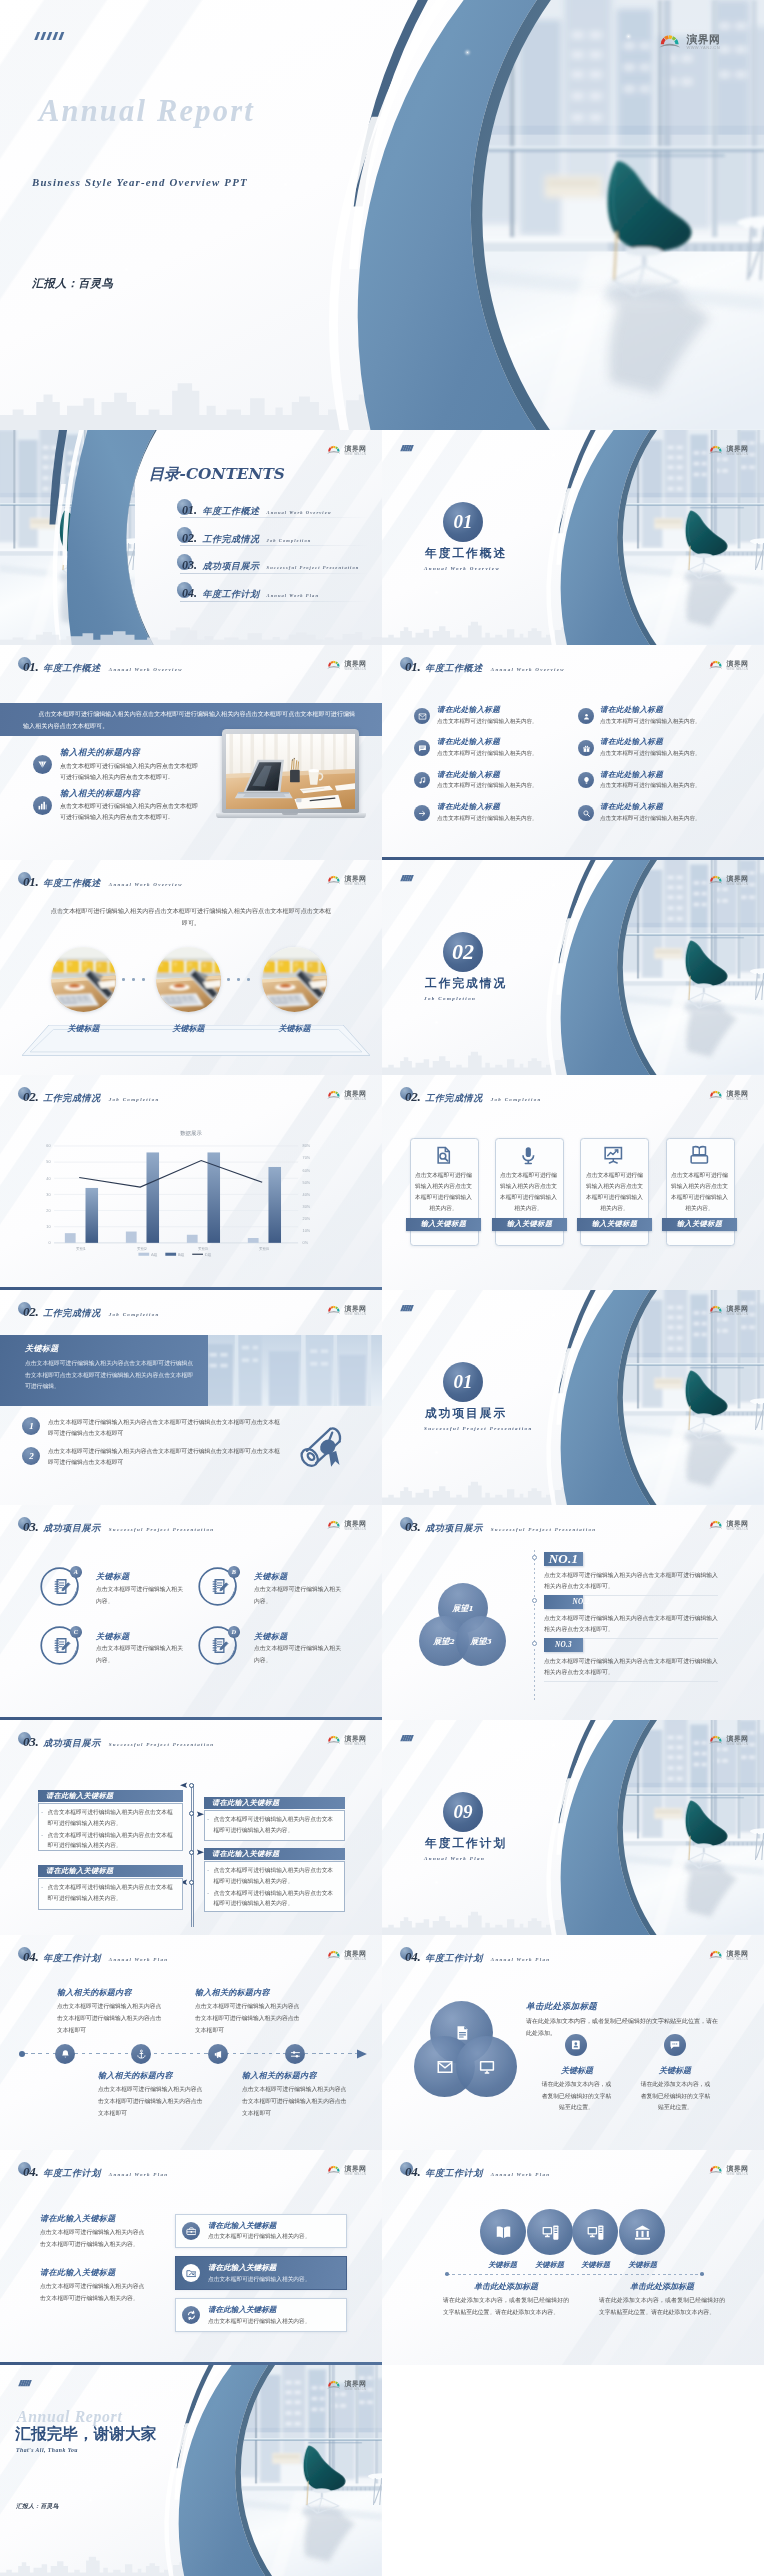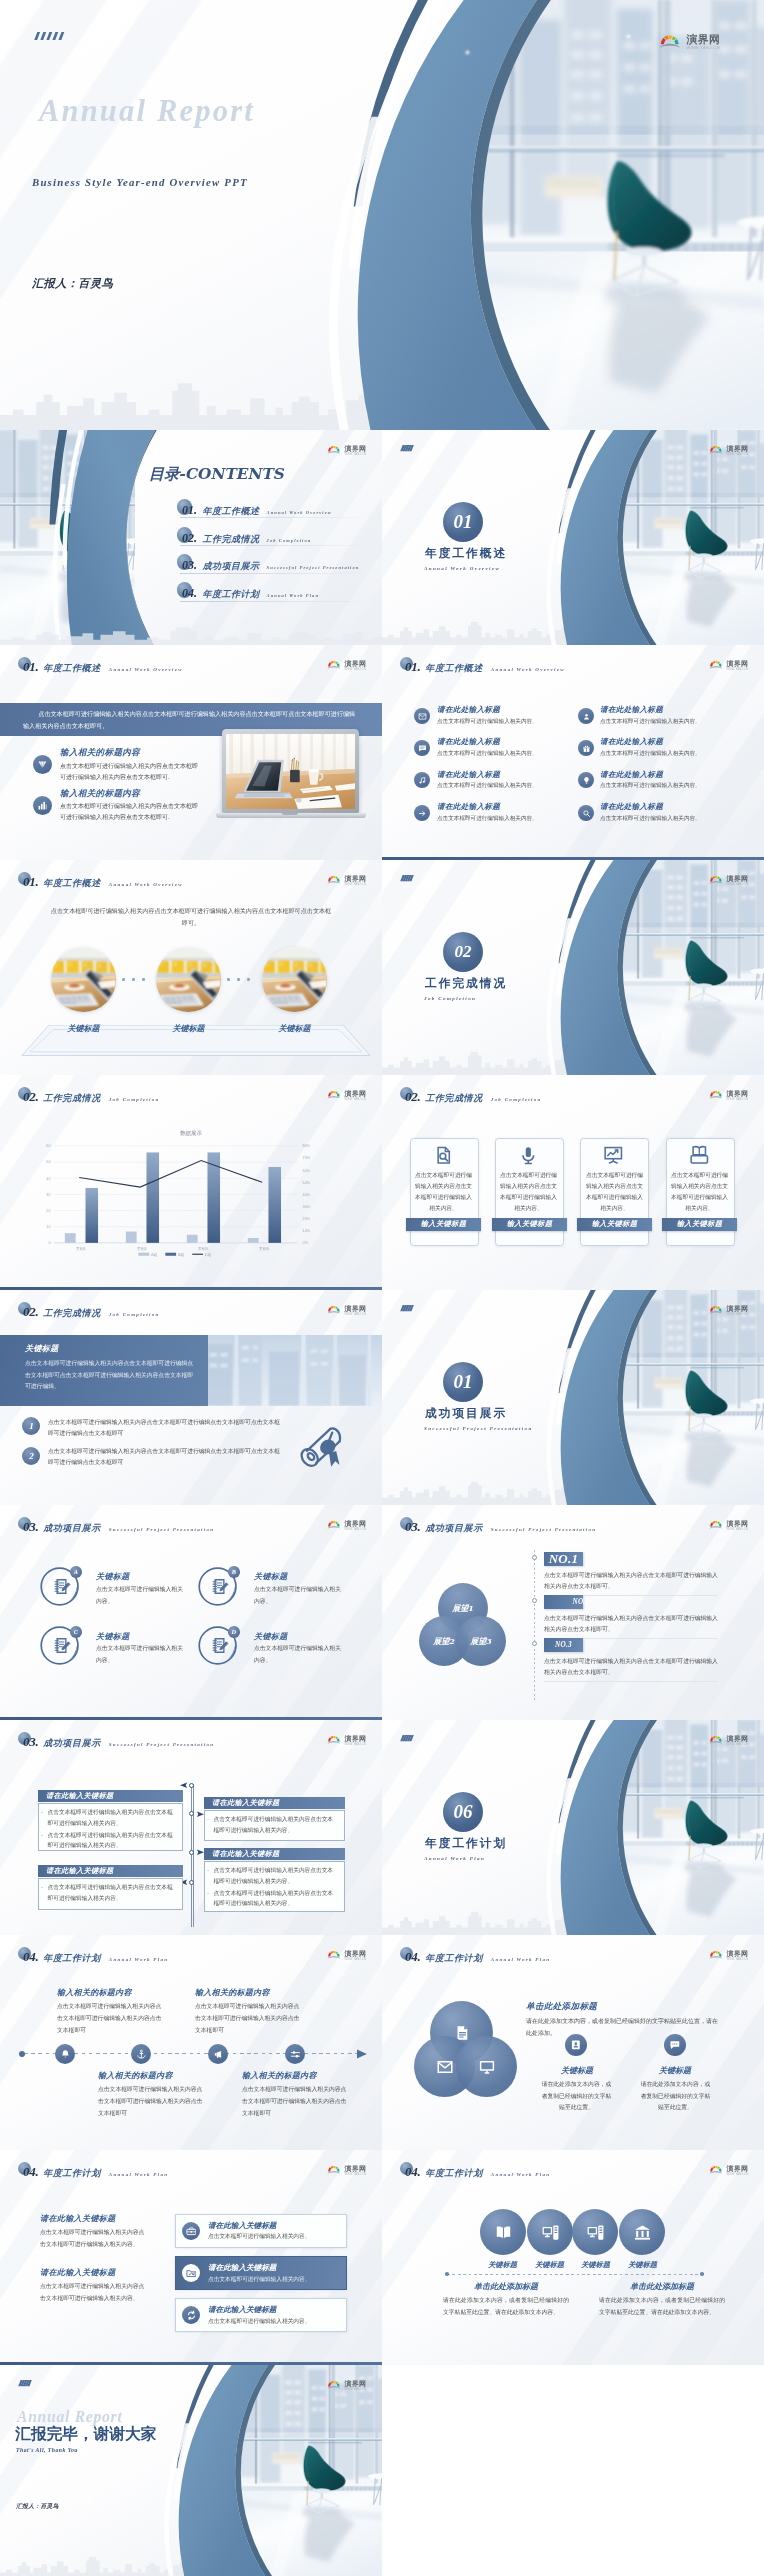--- a/index.html
+++ b/index.html
@@ -1338,21 +1338,21 @@
           </div>
         </div>
         <svg style="position:absolute;left:16px;top:15.3px;" width="20.6" height="6.3" viewBox="0 0 23 9">
           <path d="M0.00 9 L3.40 0 L6.60 0 L3.20 9 Z" fill="#4f6f9a"></path>
           <path d="M3.20 9 L6.60 0 L9.80 0 L6.40 9 Z" fill="#4f6f9a"></path>
           <path d="M6.40 9 L9.80 0 L13.00 0 L9.60 9 Z" fill="#4f6f9a"></path>
           <path d="M9.60 9 L13.00 0 L16.20 0 L12.80 9 Z" fill="#4f6f9a"></path>
           <path d="M12.80 9 L16.20 0 L19.40 0 L16.00 9 Z" fill="#4f6f9a"></path>
         </svg>
         <div class="sec-circle" style="left:61px;top:72px;width:40px;height:40px;">
-          <span style="font-size:17px;">02</span>
+          <span style="font-size:22px;">02</span>
         </div>
         <div class="sec-cn" style="left:43px;top:116px;font-size:11.7px;letter-spacing:2px;">工作完成情况</div>
         <div class="sec-en" style="left:42px;top:136px;font-size:5px;letter-spacing:1.4px;">Job Completion</div>
       </div>
     </div>
     <div class="row">
       <div class="slide s-half">
         <div class="bg"></div>
         <div class="logo" style="left:327px;top:15.3px;transform:scale(0.64);transform-origin:left top;align-items:flex-start;gap:4.5px;">
           <svg width="23" height="15.3" viewBox="0 0 26 17">
@@ -2236,21 +2236,21 @@
           </div>
         </div>
         <svg style="position:absolute;left:16px;top:15.3px;" width="20.6" height="6.3" viewBox="0 0 23 9">
           <path d="M0.00 9 L3.40 0 L6.60 0 L3.20 9 Z" fill="#4f6f9a"></path>
           <path d="M3.20 9 L6.60 0 L9.80 0 L6.40 9 Z" fill="#4f6f9a"></path>
           <path d="M6.40 9 L9.80 0 L13.00 0 L9.60 9 Z" fill="#4f6f9a"></path>
           <path d="M9.60 9 L13.00 0 L16.20 0 L12.80 9 Z" fill="#4f6f9a"></path>
           <path d="M12.80 9 L16.20 0 L19.40 0 L16.00 9 Z" fill="#4f6f9a"></path>
         </svg>
         <div class="sec-circle" style="left:61px;top:72px;width:40px;height:40px;">
-          <span style="font-size:19px;">06</span>
+          <span style="font-size:19px;">09</span>
         </div>
         <div class="sec-cn" style="left:43px;top:116px;font-size:11.7px;letter-spacing:2px;">年度工作计划</div>
         <div class="sec-en" style="left:42px;top:136px;font-size:5px;letter-spacing:1.4px;">Annual Work Plan</div>
       </div>
     </div>
     <div class="row">
       <div class="slide s-half">
         <div class="bg"></div>
         <div class="logo" style="left:327px;top:15.3px;transform:scale(0.64);transform-origin:left top;align-items:flex-start;gap:4.5px;">
           <svg width="23" height="15.3" viewBox="0 0 26 17">

